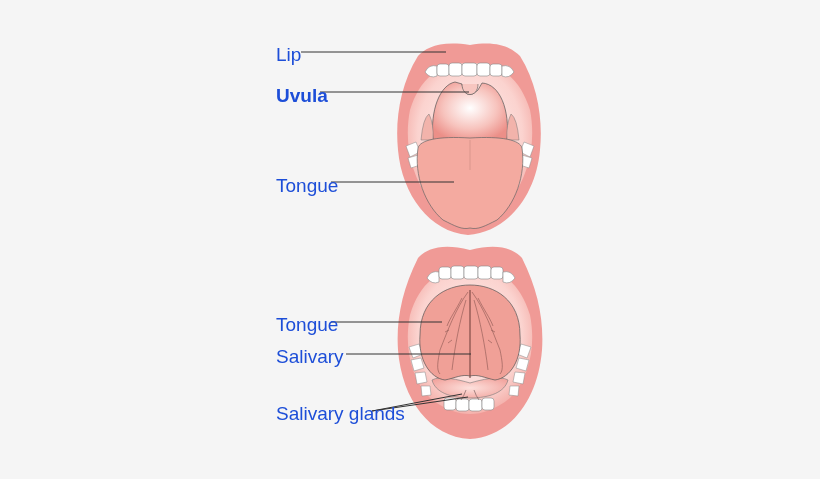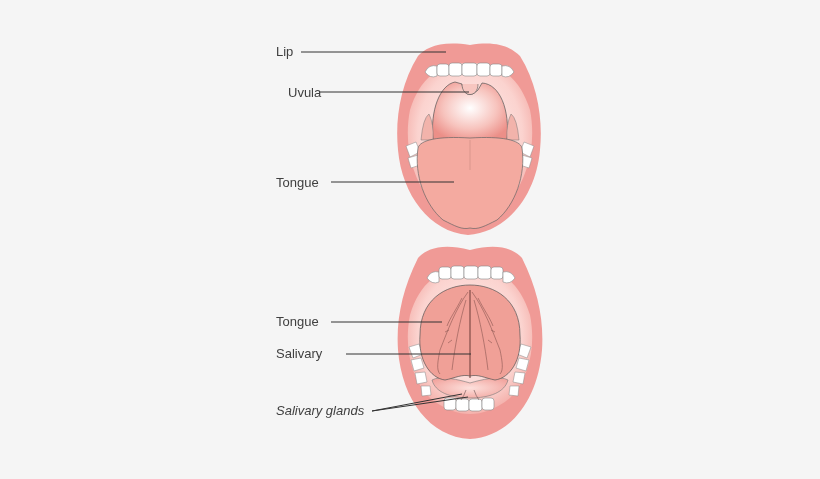--- a/index.html
+++ b/index.html
@@ -1,17 +1,17 @@
 <!DOCTYPE html>
 <html><head>
 <meta charset="utf-8">
 <style>
   html,body{margin:0;padding:0;}
   body{width:820px;height:479px;background:#f5f5f5;position:relative;overflow:hidden;font-family:"Liberation Sans",sans-serif;}
-  .label{position:absolute;font-size:13px;color:#404040;line-height:1;white-space:nowrap;}
+  .label{position:absolute;font-size:19px;color:#1d4ed8;line-height:1;white-space:nowrap;}
   svg.art{position:absolute;left:0;top:0;}
 </style>
 </head>
 <body>
 
 <svg class="art" width="820" height="479" viewBox="0 0 820 479">
   <defs>
     <radialGradient id="throat" cx="50%" cy="45%" r="60%">
       <stop offset="0%" stop-color="#ffffff"></stop>
       <stop offset="60%" stop-color="#f7c3bd"></stop>
@@ -120,17 +120,17 @@
     <line x1="320" y1="92" x2="469" y2="92"></line>
     <line x1="331" y1="182" x2="454" y2="182"></line>
     <line x1="331" y1="322" x2="442" y2="322"></line>
     <line x1="346" y1="354" x2="471" y2="354"></line>
     <line x1="372" y1="411" x2="462" y2="394"></line>
     <line x1="372" y1="411" x2="468" y2="397"></line>
   </g>
 </svg>
 
 <div class="label" style="left:276px;top:45px;">Lip</div>
-<div class="label" style="left:288px;top:86px;">Uvula</div>
+<div class="label" style="left:276px;top:86px;font-weight:bold;">Uvula</div>
 <div class="label" style="left:276px;top:176px;">Tongue</div>
 <div class="label" style="left:276px;top:315px;">Tongue</div>
 <div class="label" style="left:276px;top:347px;">Salivary</div>
-<div class="label" style="left:276px;top:404px;font-style:italic;">Salivary glands</div>
+<div class="label" style="left:276px;top:404px;">Salivary glands</div>
 
 </body></html>

